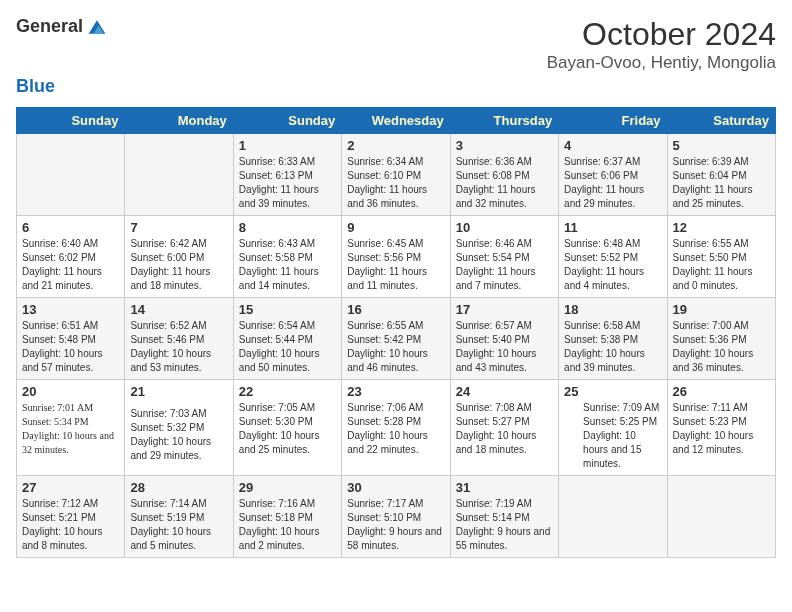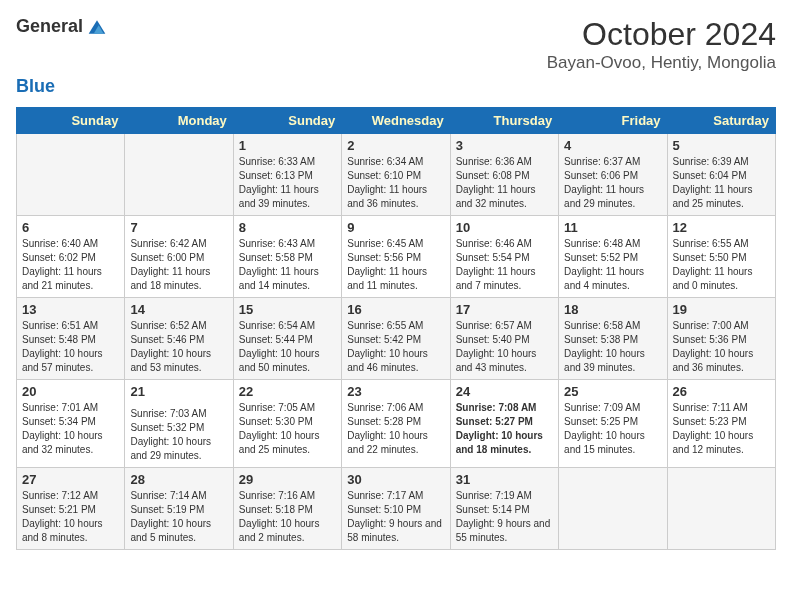--- a/index.html
+++ b/index.html
@@ -250,21 +250,21 @@
         <td>
           <span class="day-number">19</span>
           <div class="day-info" style="white-space: pre-line;">Sunrise: 7:00 AM
 Sunset: 5:36 PM
 Daylight: 10 hours and 36 minutes.</div>
         </td>
       </tr>
       <tr>
         <td>
           <span class="day-number">20</span>
-          <div class="day-info" style="white-space: pre-line;">Sunrise: 7:01 AM
+          <div class="day-info" style="white-space: pre-line; font-family: Liberation Serif, serif;">Sunrise: 7:01 AM
 Sunset: 5:34 PM
 Daylight: 10 hours and 32 minutes.</div>
         </td>
         <td>
           <span class="day-number">21</span>
           <div class="day-info" style="white-space: pre-line; margin-top: 8px;">Sunrise: 7:03 AM
 Sunset: 5:32 PM
 Daylight: 10 hours and 29 minutes.</div>
         </td>
         <td>
@@ -274,27 +274,27 @@
 Daylight: 10 hours and 25 minutes.</div>
         </td>
         <td>
           <span class="day-number">23</span>
           <div class="day-info" style="white-space: pre-line;">Sunrise: 7:06 AM
 Sunset: 5:28 PM
 Daylight: 10 hours and 22 minutes.</div>
         </td>
         <td>
           <span class="day-number">24</span>
-          <div class="day-info" style="white-space: pre-line; font-weight: bold;">Sunrise: 7:08 AM
+          <div class="day-info" style="white-space: pre-line;">Sunrise: 7:08 AM
 Sunset: 5:27 PM
 Daylight: 10 hours and 18 minutes.</div>
         </td>
         <td>
           <span class="day-number">25</span>
-          <div class="day-info" style="white-space: pre-line;">Sunrise: 7:09 AM
+          <div class="day-info" style="white-space: pre-line; margin-left: 19px;">Sunrise: 7:09 AM
 Sunset: 5:25 PM
 Daylight: 10 hours and 15 minutes.</div>
         </td>
         <td>
           <span class="day-number">26</span>
           <div class="day-info" style="white-space: pre-line;">Sunrise: 7:11 AM
 Sunset: 5:23 PM
 Daylight: 10 hours and 12 minutes.</div>
         </td>
       </tr>

